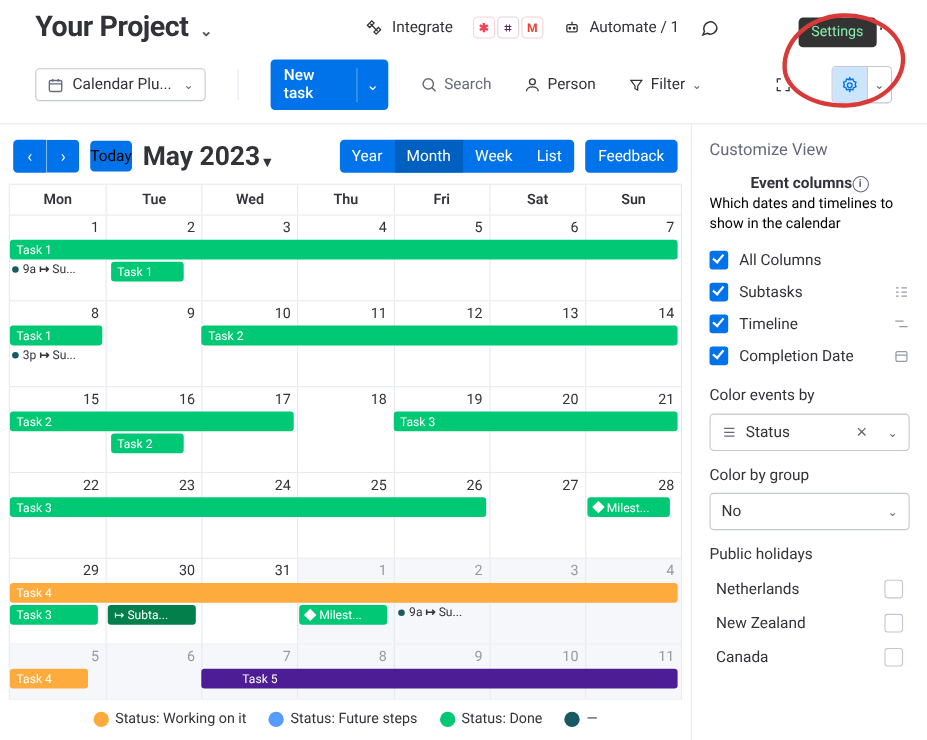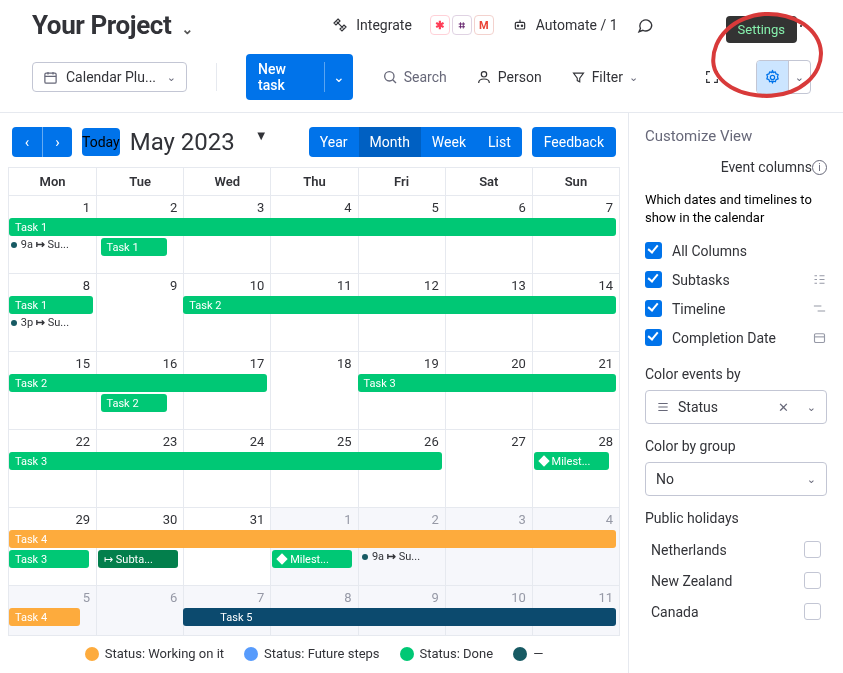--- a/index.html
+++ b/index.html
@@ -48,21 +48,21 @@
 .calendar-pane { flex:1; padding:14px 8px; overflow:hidden;}
 .side-pane { width:215px; border-left:1px solid #e6e9ef; padding:14px 16px 0 16px; overflow:hidden;}
 
 
 .cal-controls { display:flex; align-items:center; gap:10px; margin-bottom:10px; padding:0 4px;}
 .nav-arrows { display:flex; }
 .nav-arrow { width:30px; height:30px; background:#0073ea; color:#fff; display:flex; align-items:center; justify-content:center; font-size:15px;}
 .nav-arrow.left{border-radius:4px 0 0 4px;}
 .nav-arrow.right{border-radius:0 4px 4px 0; border-left:1px solid rgba(255,255,255,.4);}
 .today-btn { background:#0073ea; color:#000000; border-radius:4px; padding:6px 0; font-size:14px;}
-.month-label { font-size:24px; font-weight:400; display:flex; align-items:flex-start; gap:20px;}
+.month-label { font-size:24px; font-weight:700; display:flex; align-items:flex-end; gap:0;}
 .view-switch { display:flex; background:#0073ea; border-radius:4px; overflow:hidden;}
 .view-switch .opt{ padding:7px 11px; font-size:14px; color:#fff; }
 .view-switch .opt.active{ background:#0060c2;}
 .feedback-btn{ background:#0073ea; color:#fff; border-radius:4px; padding:7px 12px; font-size:14px;}
 
 
 .cal-grid { border:1px solid #e6e9ef; }
 .cal-head { display:grid; grid-template-columns:repeat(7,1fr);}
 .cal-head .dh { text-align:center; font-size:13px; font-weight:600; padding:6px 0; border-left:1px solid #e6e9ef;}
 .cal-head .dh:first-child{border-left:none;}
@@ -71,38 +71,38 @@
 .week-row.short{height:50px;}
 .day-cells { position:absolute; inset:0; display:grid; grid-template-columns:repeat(7,1fr);}
 .day-cell { border-left:1px solid #e6e9ef; position:relative;}
 .day-cell:first-child{border-left:none;}
 .day-cell.other{ background:#f6f7fb; color:#9699a6;}
 .day-num { position:absolute; top:4px; right:6px; font-size:13px;}
 .events-layer { position:absolute; top:22px; left:0; right:0;}
 .ev { position:absolute; height:18px; border-radius:3px; font-size:11px; color:#fff; padding:1px 6px; overflow:hidden; white-space:nowrap; display:flex; align-items:center; gap:4px;}
 .ev.green{background:#00c875;}
 .ev.orange{background:#fdab3d;}
-.ev.blue{background:#0c4a6e;padding-left:37px;}
+.ev.blue{background:#4c1d95;padding-left:37px;}
 .ev.box{left:auto;}
 .ev .diamond{width:8px;height:8px;background:#fff;transform:rotate(45deg);}
 .sub { position:absolute; font-size:11px; color:#323338; display:flex; align-items:center; gap:4px; white-space:nowrap;}
 .sub .dot{width:6px;height:6px;border-radius:50%; background:#175a63;}
 
 
 .legend { display:flex; gap:20px; margin-top:10px; font-size:13px; justify-content:center;}
 .legend .item{display:flex; align-items:center; gap:6px;}
 .legend .sw{width:14px;height:14px;border-radius:50%;}
 .sw.orange{background:#fdab3d;}
 .sw.blue{background:#579bfc;}
 .sw.green{background:#00c875;}
 .sw.dark{background:#175a63;}
 
 
 .side-title{font-size:15px; color:#676879; margin-bottom:14px;}
-.side-section-title{font-size:14px; font-weight:400; margin-bottom:16px; display:flex; align-items:center; justify-content:flex-end;}
+.side-section-title{font-size:14px; font-weight:700; margin-bottom:2px; display:flex; align-items:center; justify-content:center;}
 .side-desc{font-size:13px; color:#000000; margin-bottom:10px; line-height:1.35;}
 .chk-row{display:flex; align-items:center; gap:10px; font-size:14px; padding:6px 0;}
 .chk-row .end-icon{margin-left:auto; color:#9699a6;}
 .chk{width:17px;height:17px;border-radius:3px;background:#0073ea; position:relative;}
 .chk::after{content:""; position:absolute; left:5px; top:1px; width:4px; height:8px; border:solid #fff; border-width:0 2px 2px 0; transform:rotate(40deg);}
 .chk.empty{background:#fff; border:1px solid #c3c6d4;}
 .chk.empty::after{display:none;}
 .side-label{font-size:14px; margin:14px 0 8px;}
 .select-box{border:1px solid #c3c6d4; border-radius:4px; padding:8px 10px; display:flex; align-items:center; gap:8px; font-size:14px;}
 .select-box .x{margin-left:auto; color:#676879; font-size:13px;}

